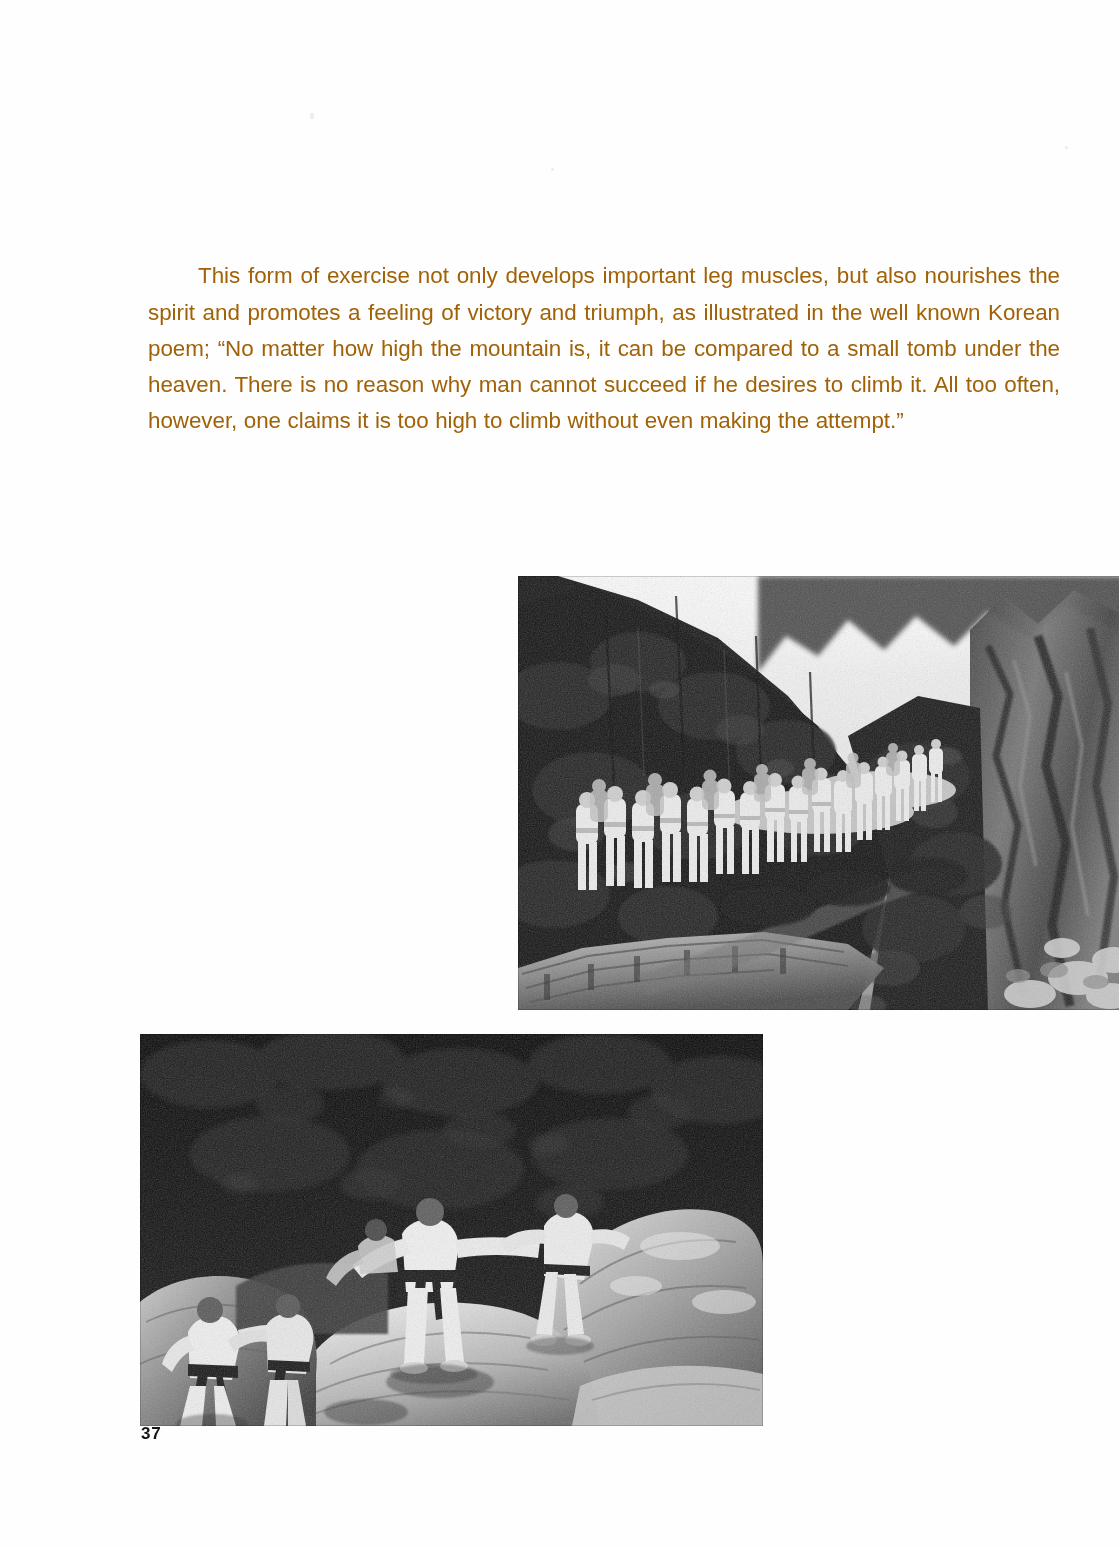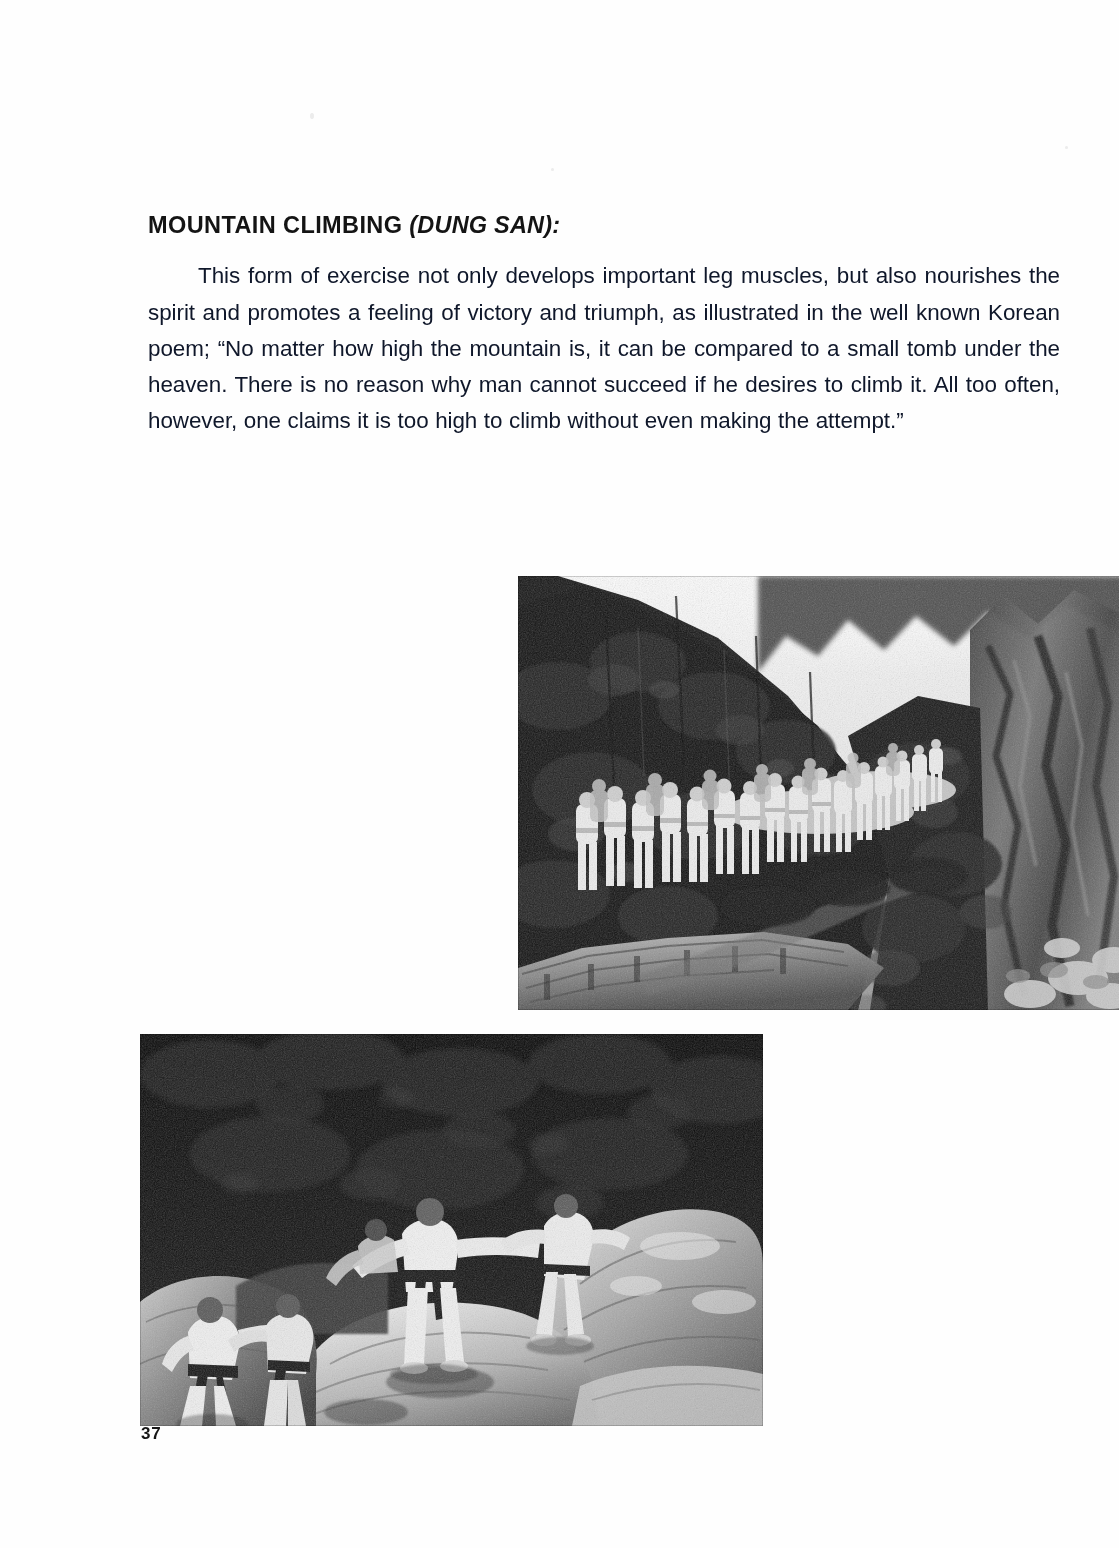--- a/index.html
+++ b/index.html
@@ -39,21 +39,21 @@
     font-weight: bold;
     letter-spacing: .2px;
   }
   #body-text {
     position: absolute;
     left: 148px;
     top: 236px;
     width: 912px;
     font-size: 22.4px;
     line-height: 36.2px;
-    color: #0f172a;
+    color: #a16207;
     text-align: justify;
     text-indent: 50px;
     letter-spacing: -0.05px;
     word-spacing: .4px;
   }
   .photo {
     position: absolute;
     overflow: hidden;
     background: #0a0a0a;
   }
@@ -87,21 +87,20 @@
 </head>
 <body>
 
 <div id="page">
 
   <div class="speck" style="left:310px;top:113px;width:4px;height:6px;"></div>
   <div class="speck" style="left:551px;top:168px;width:3px;height:3px;"></div>
   <div class="speck" style="left:1065px;top:146px;width:3px;height:3px;"></div>
   <div class="speck" style="left:884px;top:317px;width:3px;height:3px;"></div>
 
-  <h1 id="heading"><span>MOUNTAIN CLIMBING</span> <span class="term">(DUNG SAN):</span></h1>
 
   <p id="body-text">This form of exercise not only develops important leg muscles, but also nourishes the spirit and promotes a feeling of victory and triumph, as illustrated in the well known Korean poem; “No matter how high the mountain is, it can be compared to a small tomb under the heaven. There is no reason why man cannot succeed if he desires to climb it. All too often, however, one claims it is too high to climb without even making the attempt.”</p>
 
   <figure class="photo" id="photo-top">
     <svg viewBox="0 0 607 434" preserveAspectRatio="none">
       <defs>
         <linearGradient id="skyT" x1="0" y1="0" x2="0.3" y2="1">
           <stop offset="0%" stop-color="#fdfdfd"></stop>
           <stop offset="60%" stop-color="#e9e9e9"></stop>
           <stop offset="100%" stop-color="#9a9a9a"></stop>

